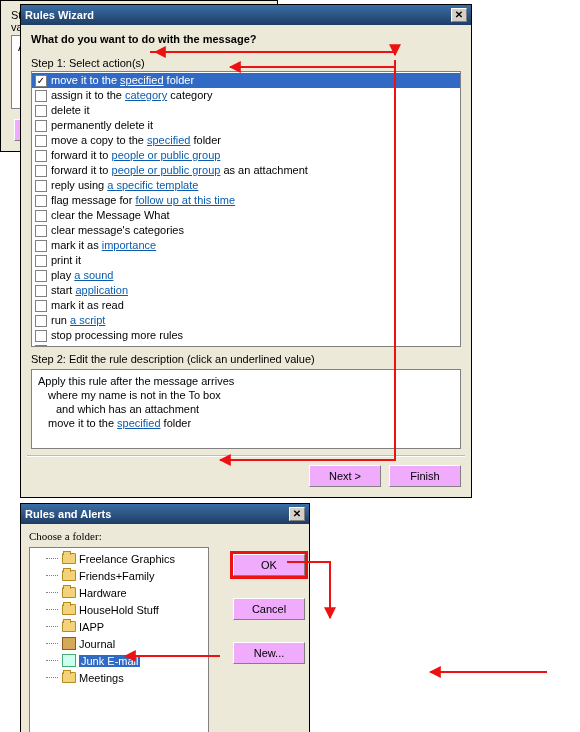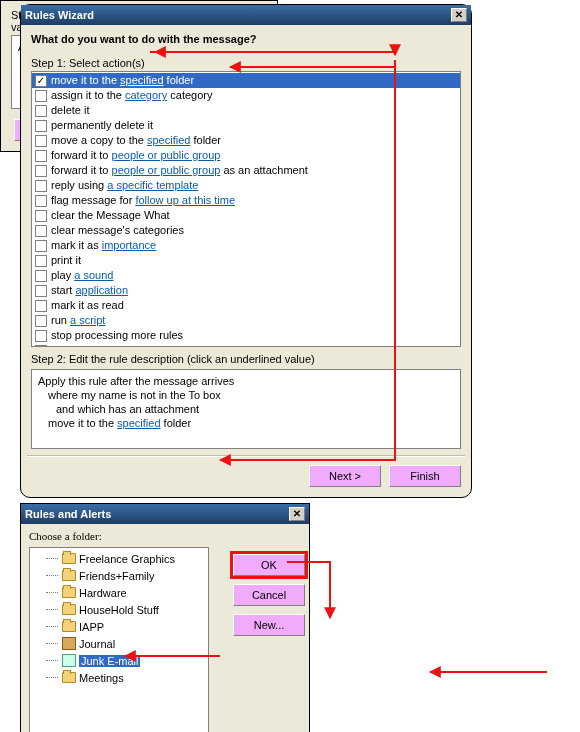--- a/index.html
+++ b/index.html
@@ -34,21 +34,21 @@
     width: 16px; height: 14px;
     background: #d4d0c8;
     border: 1px solid #fff;
     border-right-color:#808080; border-bottom-color:#808080;
     color:#000; font-size:10px; line-height:11px; text-align:center;
     cursor:pointer;
   }
   .dlg-body { padding: 8px 10px 10px 10px; }
 
   
-  #rules-wizard { left: 20px; top: 4px; width: 452px; border-radius: 10px; }
+  #rules-wizard { left: 20px; top: 4px; width: 452px; }
   .question { font-weight: bold; margin-bottom: 12px; }
   .step-label { margin-bottom: 2px; }
   .actions-box {
     border: 1px solid #808080;
     background: #fff;
     height: 276px;
     overflow-y: auto;
     padding: 1px 0;
   }
   .action-row {
@@ -122,21 +122,21 @@
     width:14px; height:13px; border:1px solid #8a5a1e; background:#d6a85a;
   }
   .junk-icon {
     width:14px; height:13px; border:1px solid #4a7; background:#cfe;
   }
   .tree-row.selected .folder-label {
     background:#316ac5; color:#fff; padding:0 2px;
   }
   .picker-btns {
     position:absolute; top: 30px; left: 212px;
-    display:flex; flex-direction:column; gap:8px;
+    display:flex; flex-direction:column; gap:22px;
   }
   #btn-ok.highlight { outline:3px solid #e11; }
 
   
   #step2-panel {
     left: 294px; top: 606px; width: 278px;
     background:#ece9d8; border:1px solid #000; padding:8px 10px 10px 10px;
   }
   .desc-box2 {
     border:1px solid #808080; background:#fff;

